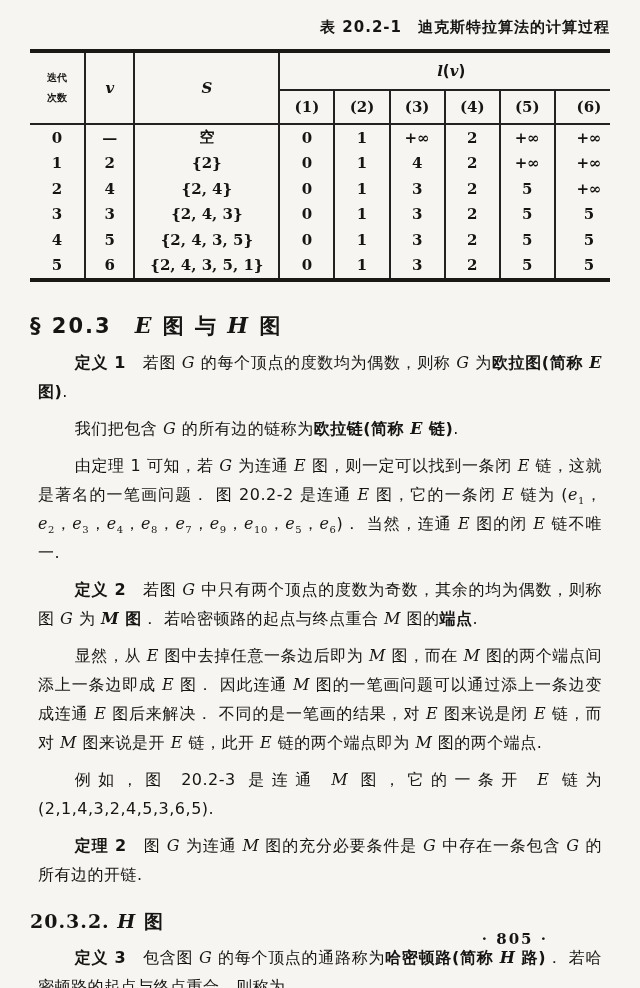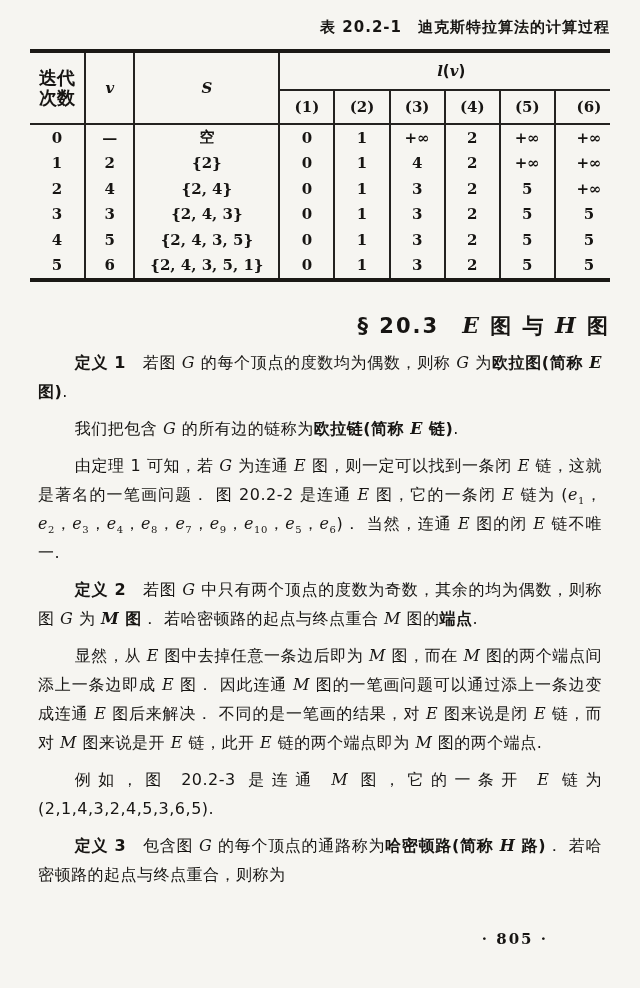--- a/index.html
+++ b/index.html
@@ -17,34 +17,34 @@
   table.dij{
     width:100%;border-collapse:collapse;table-layout:fixed;
     border-top:4px solid #1b1916;border-bottom:4px solid #1b1916;
     font-size:15px;
   }
   table.dij th,table.dij td{
     padding:0;text-align:center;vertical-align:middle;
     border-right:2px solid #242220;
   }
   table.dij th:last-child,table.dij td:last-child{border-right:none;padding-left:12px;}
-  th.iter{white-space:pre-line;font-weight:bold;font-size:18px;line-height:20px;}
+  th.iter{white-space:pre-line;font-weight:bold;font-size:10px;line-height:20px;}
   th.vh,th.sh,th.lv{font-weight:bold;}
   th.lv{border-bottom:2px solid #242220;height:36px;}
   tr.subrow th{border-bottom:2px solid #242220;height:32px;font-weight:bold;
     font-family:"DejaVu Serif",serif;}
   th.spanning{border-bottom:2px solid #242220;}
   table.dij tbody td{
     height:25.5px;font-family:"DejaVu Serif",serif;font-weight:600;font-size:15px;
   }
   .b{font-weight:bold;}
   .i{font-family:"DejaVu Serif",serif;font-style:italic;}
   sub.sub{font-size:10px;line-height:0;font-family:"DejaVu Serif",serif;}
   .sec-title{
-    text-align:right;font-weight:bold;font-size:21px;
+    text-align:left;font-weight:bold;font-size:21px;
     margin:30px 0 4px 0;letter-spacing:2px;
   }
   .sec-title .i{font-size:22px;}
   .subsec{
     font-size:19px;font-weight:bold;margin:20px 0 8px 0;
     font-family:"DejaVu Serif",serif;letter-spacing:1px;
   }
   .subsec .cjk{font-family:"DejaVu Sans",sans-serif;}
   p.body{
     font-size:16px;line-height:29px;margin:8px;text-indent:2.3em;
@@ -164,19 +164,21 @@
 
   <div class="sec-title"><span class="b">§ 20.3　</span><span class="b i">E</span><span class="b"> 图 与 </span><span class="b i">H</span><span class="b"> 图</span></div>
 
 
   <p class="body"><span class="b">定义 1</span><span>　若图 </span><span class="i">G</span><span> 的每个顶点的度数均为偶数，则称 </span><span class="i">G</span><span> 为</span><span class="b">欧拉图(简称 </span><span class="b i">E</span><span class="b"> 图)</span><span>.</span></p>
   <p class="body"><span>我们把包含 </span><span class="i">G</span><span> 的所有边的链称为</span><span class="b">欧拉链(简称 </span><span class="b i">E</span><span class="b"> 链)</span><span>.</span></p>
   <p class="body"><span>由定理 1 可知，若 </span><span class="i">G</span><span> 为连通 </span><span class="i">E</span><span> 图，则一定可以找到一条闭 </span><span class="i">E</span><span> 链，这就是著名的一笔画问题． 图 20.2-2 是连通 </span><span class="i">E</span><span> 图，它的一条闭 </span><span class="i">E</span><span> 链为 (</span><span class="i">e</span><sub class="sub">1</sub><span>，</span><span class="i">e</span><sub class="sub">2</sub><span>，</span><span class="i">e</span><sub class="sub">3</sub><span>，</span><span class="i">e</span><sub class="sub">4</sub><span>，</span><span class="i">e</span><sub class="sub">8</sub><span>，</span><span class="i">e</span><sub class="sub">7</sub><span>，</span><span class="i">e</span><sub class="sub">9</sub><span>，</span><span class="i">e</span><sub class="sub">10</sub><span>，</span><span class="i">e</span><sub class="sub">5</sub><span>，</span><span class="i">e</span><sub class="sub">6</sub><span>)． 当然，连通 </span><span class="i">E</span><span> 图的闭 </span><span class="i">E</span><span> 链不唯一.</span></p>
   <p class="body"><span class="b">定义 2</span><span>　若图 </span><span class="i">G</span><span> 中只有两个顶点的度数为奇数，其余的均为偶数，则称图 </span><span class="i">G</span><span> 为 </span><span class="b i">M</span><span class="b"> 图</span><span>． 若哈密顿路的起点与终点重合 </span><span class="i">M</span><span> 图的</span><span class="b">端点</span><span>.</span></p>
   <p class="body"><span>显然，从 </span><span class="i">E</span><span> 图中去掉任意一条边后即为 </span><span class="i">M</span><span> 图，而在 </span><span class="i">M</span><span> 图的两个端点间添上一条边即成 </span><span class="i">E</span><span> 图． 因此连通 </span><span class="i">M</span><span> 图的一笔画问题可以通过添上一条边变成连通 </span><span class="i">E</span><span> 图后来解决． 不同的是一笔画的结果，对 </span><span class="i">E</span><span> 图来说是闭 </span><span class="i">E</span><span> 链，而对 </span><span class="i">M</span><span> 图来说是开 </span><span class="i">E</span><span> 链，此开 </span><span class="i">E</span><span> 链的两个端点即为 </span><span class="i">M</span><span> 图的两个端点.</span></p>
   <p class="body"><span>例如，图 20.2-3 是连通 </span><span class="i">M</span><span> 图，它的一条开 </span><span class="i">E</span><span> 链为 (2,1,4,3,2,4,5,3,6,5).</span></p>
+  <p class="body"><span class="b">定理 2</span><span>　图 </span><span class="i">G</span><span> 为连通 </span><span class="i">M</span><span> 图的充分必要条件是 </span><span class="i">G</span><span> 中存在一条包含 </span><span class="i">G</span><span> 的所有边的开链.</span></p>
 
+  <div class="subsec"><span>20.3.2. </span><span class="i">H</span><span class="cjk"> 图</span></div>
 
   <p class="body"><span class="b">定义 3</span><span>　包含图 </span><span class="i">G</span><span> 的每个顶点的通路称为</span><span class="b">哈密顿路(简称 </span><span class="b i">H</span><span class="b"> 路)</span><span>． 若哈密顿路的起点与终点重合，则称为</span></p>
 
 </div>
 
 <div class="pageno">· 805 ·</div>
 
 </body></html>

